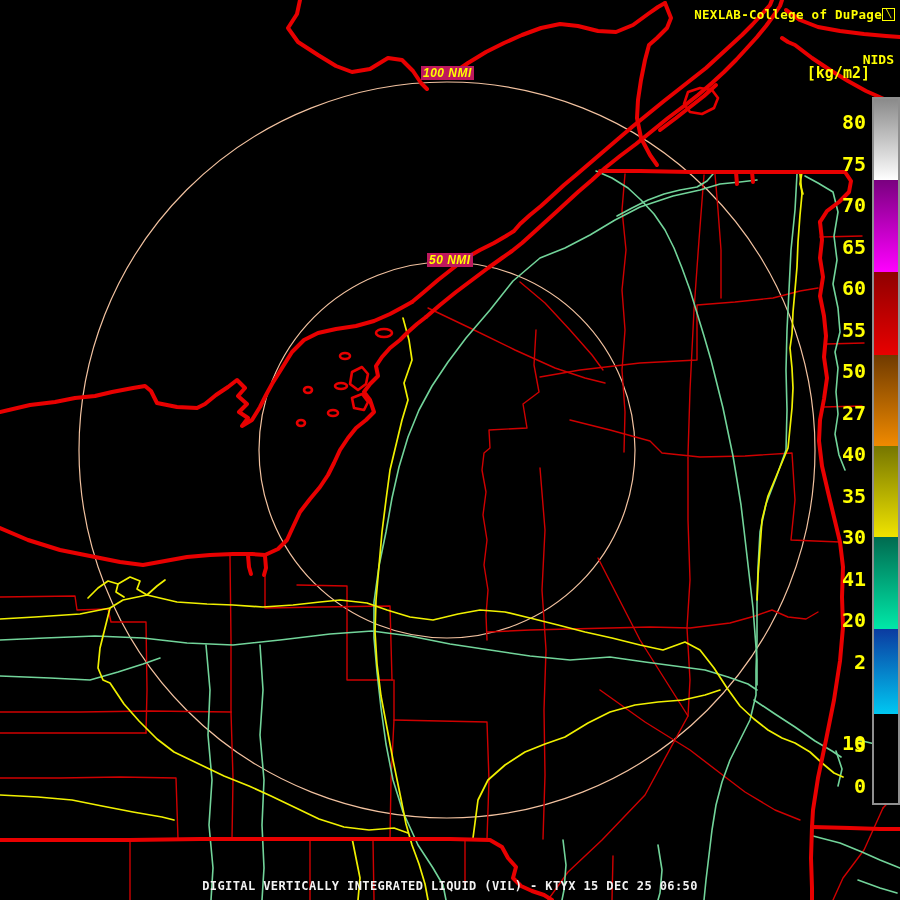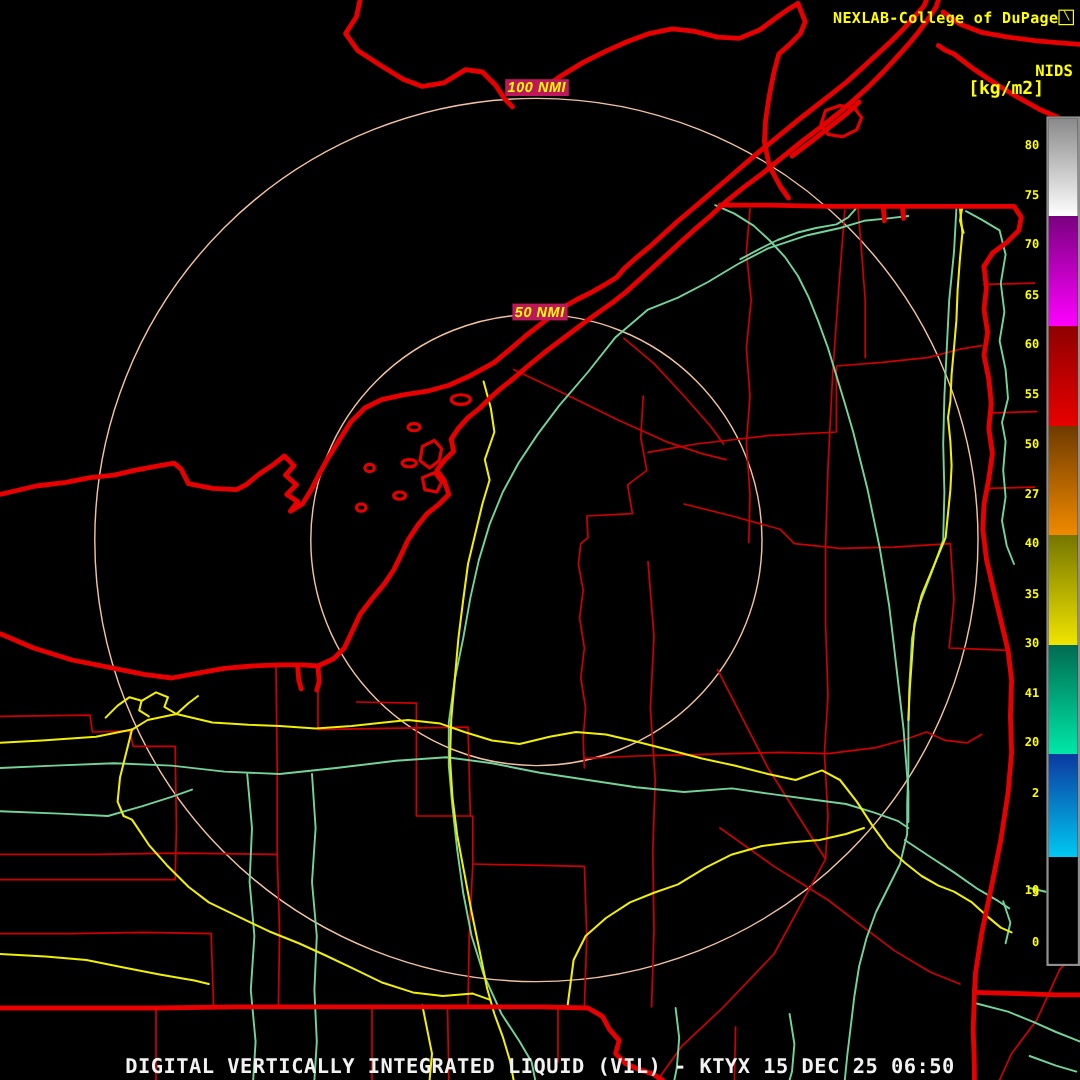--- a/index.html
+++ b/index.html
@@ -17,26 +17,26 @@
   #cod-logo{display:inline-block;width:11px;height:11px;border:1.5px solid var(--label-color);
             line-height:8px;font-size:9px;text-align:center;color:var(--label-color);overflow:hidden;}
   #nids-label{position:absolute;top:52px;right:6px;color:var(--label-color);
               font-size:13px;font-weight:bold;}
   #units-label{position:absolute;top:64px;right:30px;color:var(--label-color);
                font-size:15px;font-weight:bold;}
   #colorbar{position:absolute;left:872px;top:97px;width:24px;height:704px;
             border:2px solid #8f8f8f;background:#000;}
   #colorbar-gradient{position:absolute;left:0;top:0;width:100%;height:100%;}
   .cbar-tick{position:absolute;left:806px;width:60px;text-align:right;
-             color:var(--label-color);font-size:10px;font-weight:bold;height:16px;line-height:16px;}
+             color:var(--label-color);font-size:20px;font-weight:bold;height:16px;line-height:16px;}
   .ring-label{position:absolute;background:#be185d;color:var(--label-color);
               font-family:"Liberation Sans",sans-serif;font-style:italic;font-weight:bold;
               font-size:12px;padding:0 2px;letter-spacing:.5px;white-space:nowrap;}
   #caption{position:absolute;left:0;right:0;top:879px;text-align:center;color:#f2f2f2;
-           font-size:17px;font-weight:bold;letter-spacing:.4px;white-space:nowrap;}
+           font-size:12px;font-weight:bold;letter-spacing:.4px;white-space:nowrap;}
 </style>
 </head>
 <body>
 
 <div id="stage" style="--label-color: #ffff00; --border-color: #e80000; --county-color: #cf0000; --road-color: #f0f000; --green-color: #72d49a; --ring-color: #f2c2a0;">
 
   <svg id="map" width="900" height="900" viewBox="0 0 900 900">
 
     <g>
       <circle class="ring" cx="447" cy="450" r="188"></circle>

